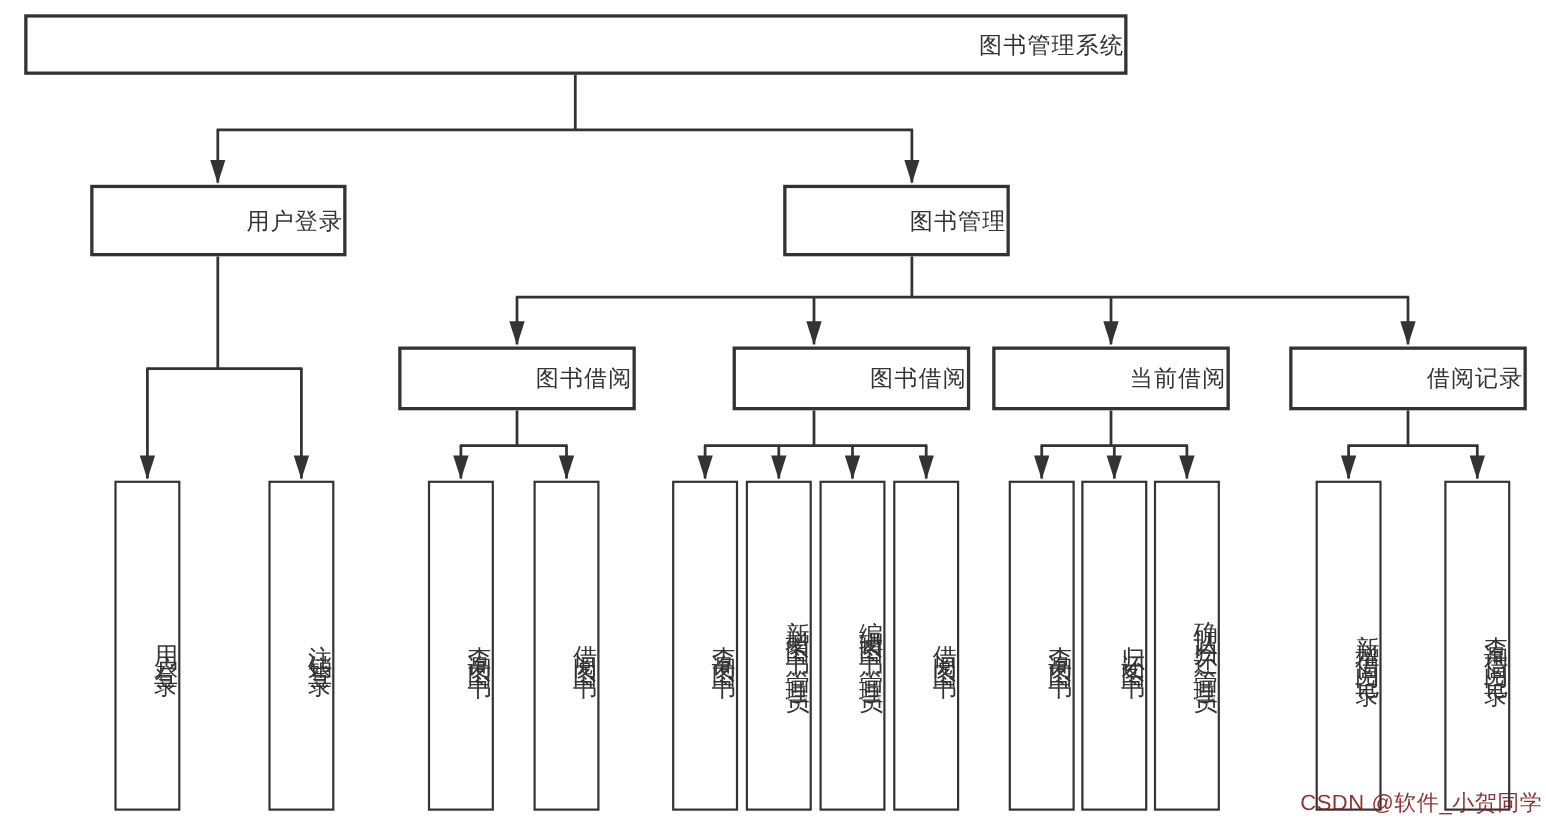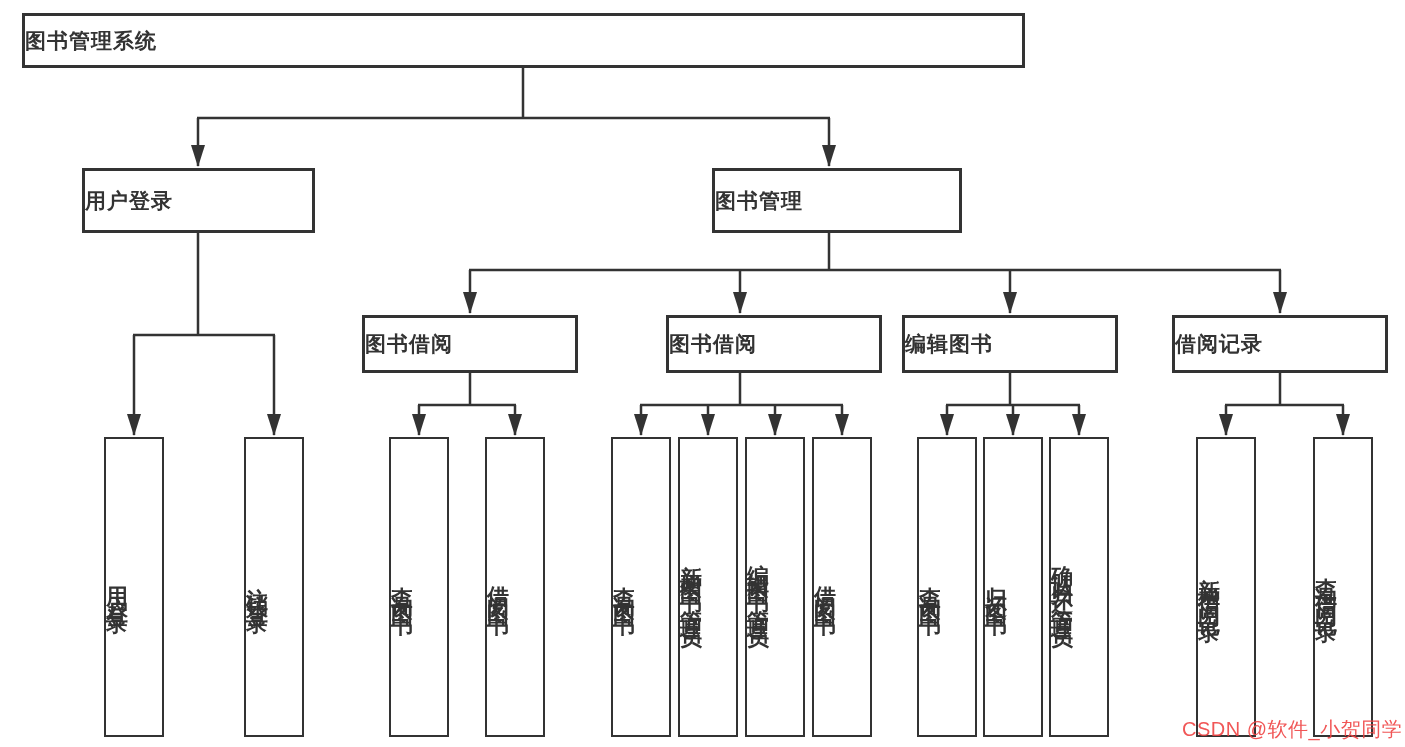--- a/index.html
+++ b/index.html
@@ -2,31 +2,31 @@
 <html><head>
 <meta charset="utf-8">
 <style>
   * { margin:0; padding:0; box-sizing:border-box; }
   html,body { background:#ffffff; }
   body { font-family:"Liberation Sans","DejaVu Sans",sans-serif; color:#333333; }
   .canvas { position:relative; width:1405px; height:747px; background:#ffffff; overflow:hidden; }
   svg.connectors { position:absolute; left:0; top:0; width:1405px; height:747px; z-index:1; }
   .node {
     position:absolute; background:#ffffff; border:3px solid #333333;
-    display:flex; align-items:center; justify-content:flex-start;
-    font-size:21px; letter-spacing:1px; color:#333333; z-index:2;font-weight:bold;
+    display:flex; align-items:center; justify-content:flex-end;
+    font-size:21px; letter-spacing:1px; color:#333333; z-index:2;
   }
   .leaf { border-width:2px; }
   .leaf .vtext {
     writing-mode:vertical-rl; text-orientation:mixed;
     font-size:22px; letter-spacing:9px; line-height:1; color:#333333;
   }
   .watermark {
     position:absolute; left:1182px; top:716px; z-index:10;
-    font-size:20px; color:#ef4444; letter-spacing:0.5px;
+    font-size:20px; color:#7f1d1d; letter-spacing:0.5px;
     opacity:0.9; white-space:nowrap; pointer-events:none;
   }
 </style>
 </head>
 <body>
 
 <div class="canvas">
 
   <svg class="connectors" viewBox="0 0 1405 747" xmlns="http://www.w3.org/2000/svg">
     <defs>
@@ -66,32 +66,32 @@
     </g>
   </svg>
 
   <div class="node" style="left:22px; top:13px; width:1003px; height:55px;">
     <span>图书管理系统</span>
   </div>
 
   <div class="node" style="left:82px; top:168px; width:233px; height:65px;">
     <span>用户登录</span>
   </div>
-  <div class="node" style="left:712px; top:168px; width:250px; height:65px;">
+  <div class="node" style="left:712px; top:168px; width:206px; height:65px;">
     <span>图书管理</span>
   </div>
 
   <div class="node" style="left:362px; top:315px; width:216px; height:58px;">
     <span>图书借阅</span>
   </div>
   <div class="node" style="left:666px; top:315px; width:216px; height:58px;">
     <span>图书借阅</span>
   </div>
   <div class="node" style="left:902px; top:315px; width:216px; height:58px;">
-    <span>编辑图书</span>
+    <span>当前借阅</span>
   </div>
   <div class="node" style="left:1172px; top:315px; width:216px; height:58px;">
     <span>借阅记录</span>
   </div>
 
   <div class="node leaf" style="left:104px; top:437px; width:60px; height:300px;">
     <span class="vtext">用户登录</span>
   </div>
   <div class="node leaf" style="left:244px; top:437px; width:60px; height:300px;">
     <span class="vtext">注销登录</span>

